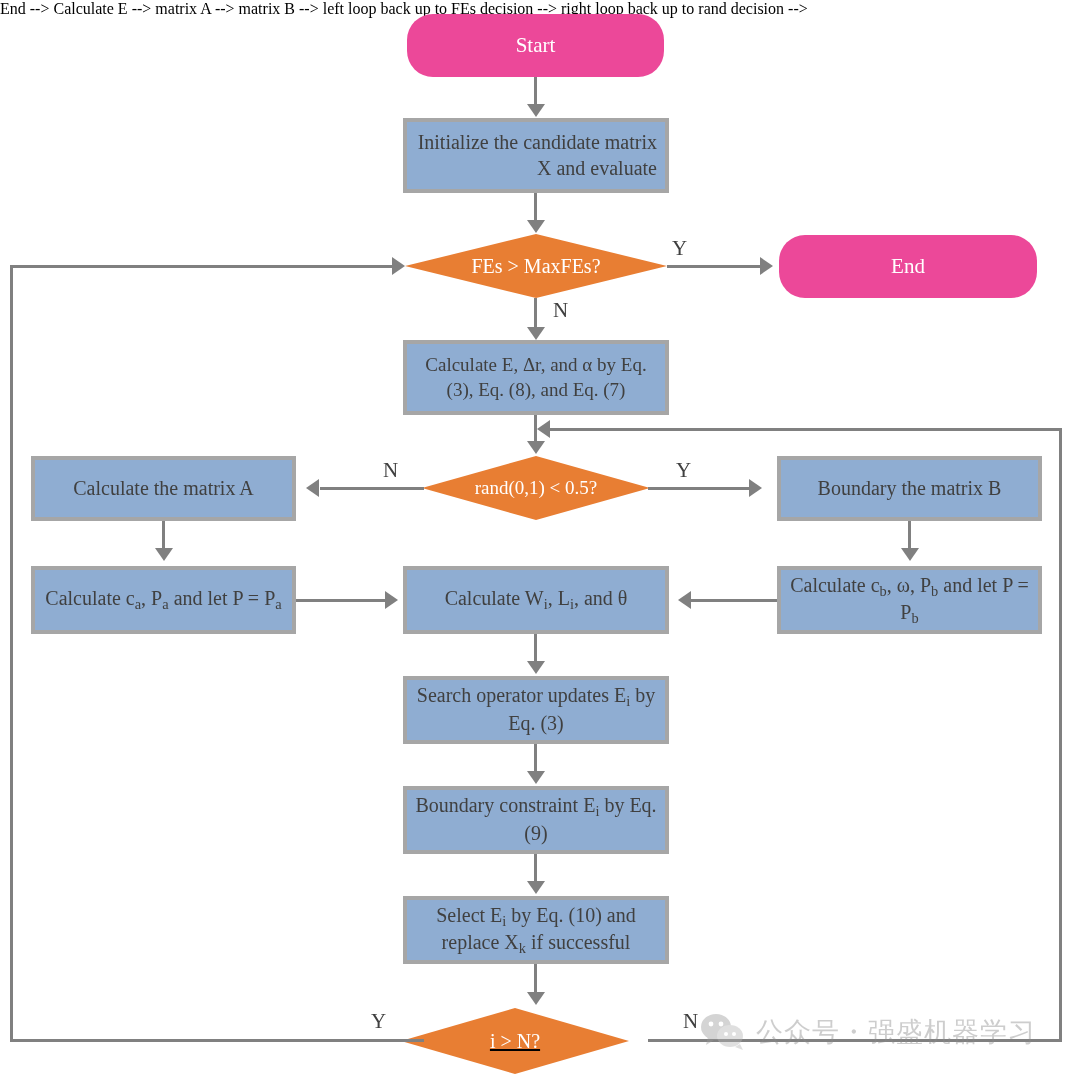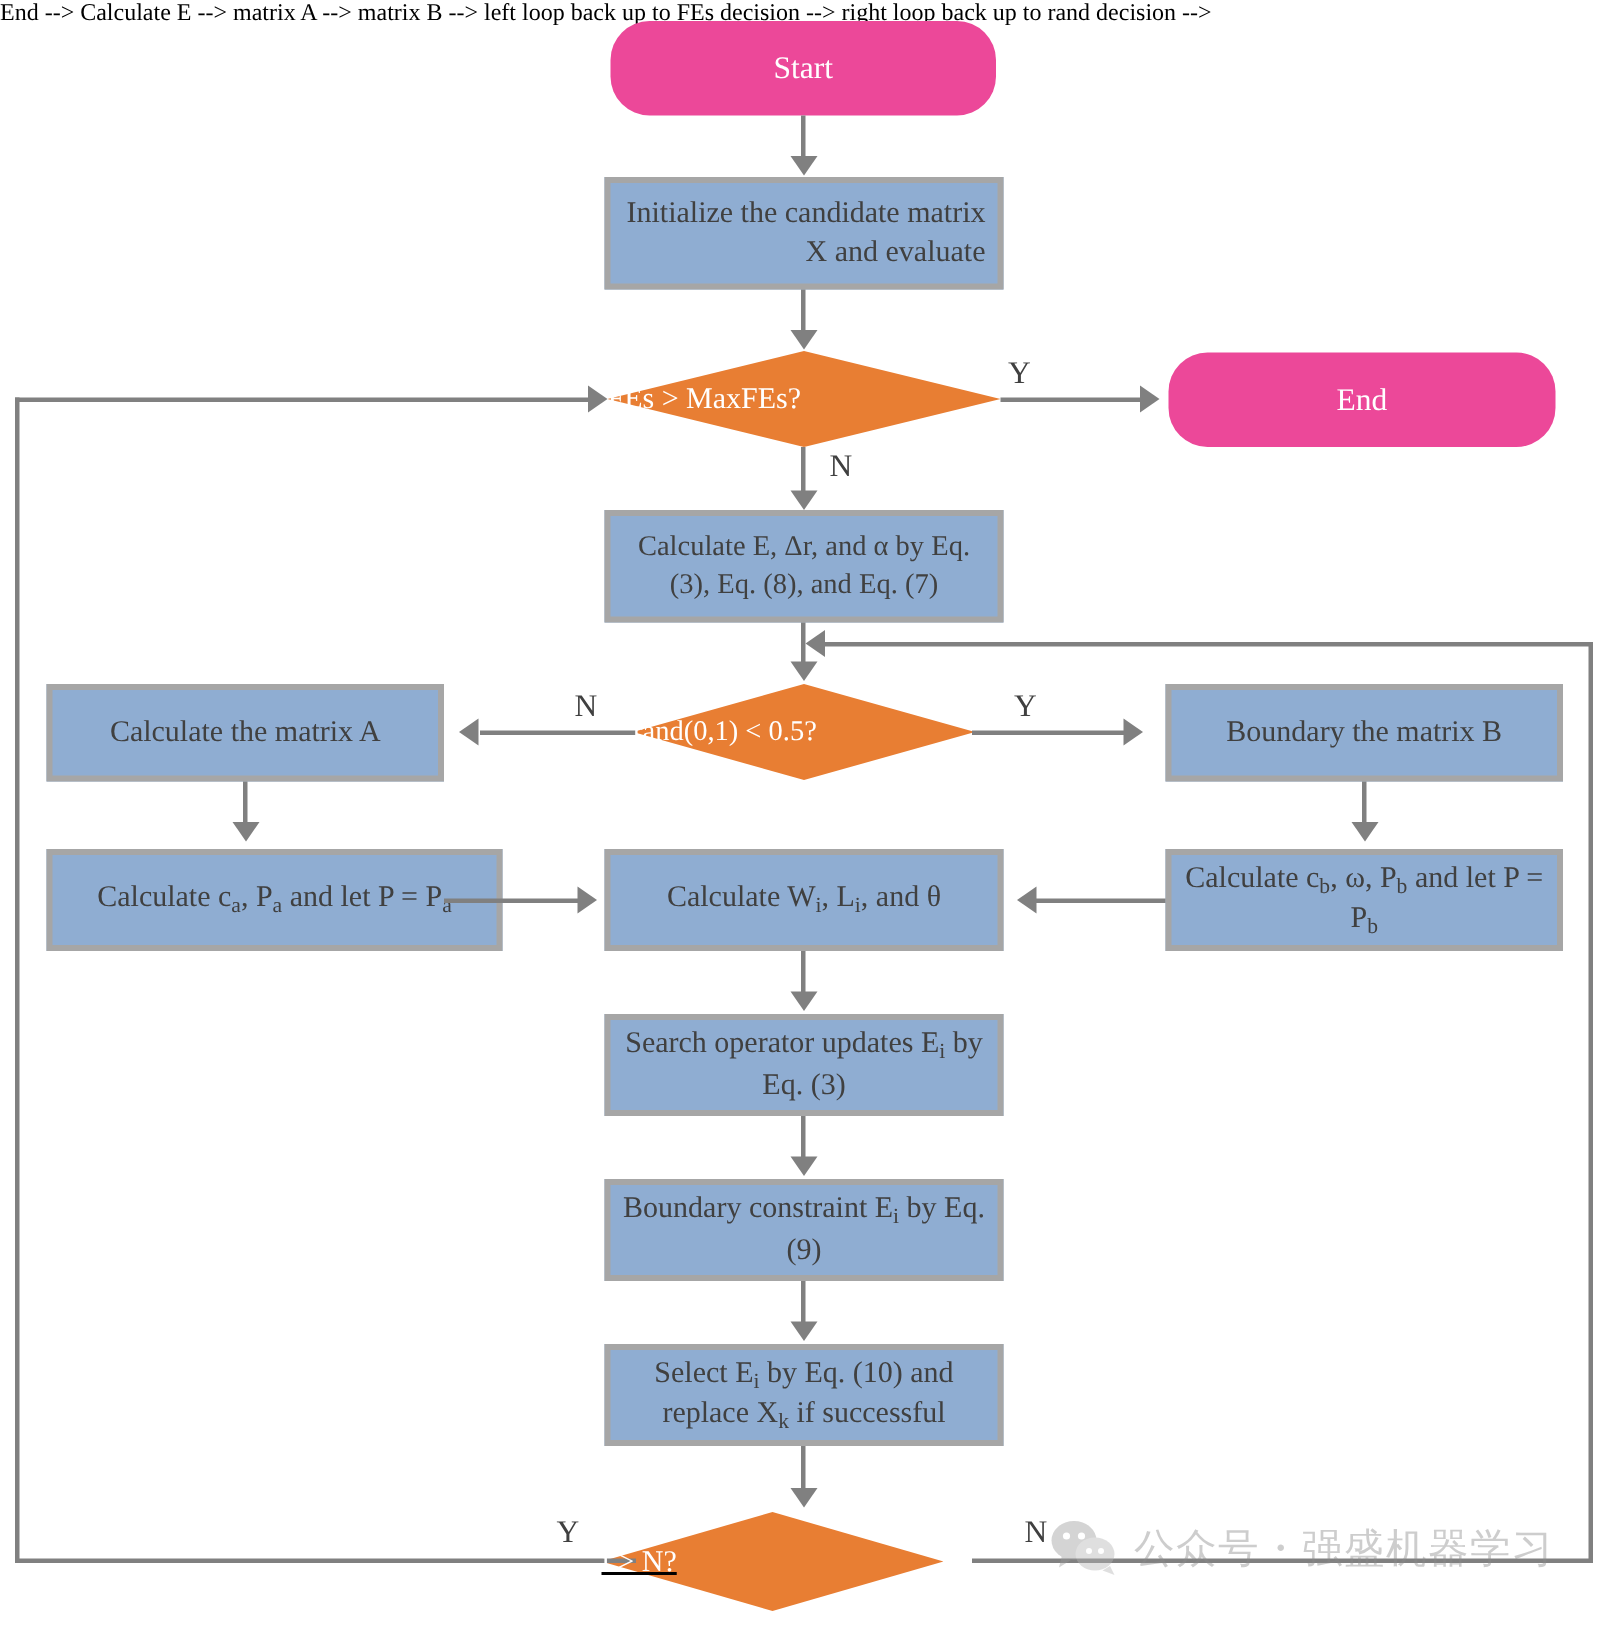--- a/index.html
+++ b/index.html
@@ -39,20 +39,21 @@
     border: 4px solid #a6a6a6;
     color: #404040;
     font-size: 20px;
     padding: 2px 8px;
   }
 
   .decision-wrap {
     position: absolute;
     display: flex;
     align-items: center;
+    justify-content: center;
   }
   .decision-shape {
     position: absolute;
     left: 0; top: 0;
     width: 100%; height: 100%;
     background: #e87e33;
     clip-path: polygon(50% 0%, 100% 50%, 50% 100%, 0% 50%);
   }
   .decision-label {
     position: relative;
@@ -158,21 +159,21 @@
   </div>
 
   <div class="node process" style="left:31px; top:456px; width:265px; height:65px;">
     <span>Calculate the matrix A</span>
   </div>
 
   <div class="node process" style="left:777px; top:456px; width:265px; height:65px;">
     <span>Boundary the matrix B</span>
   </div>
 
-  <div class="node process" style="left:31px; top:566px; width:304px; height:68px;">
+  <div class="node process" style="left:31px; top:566px; width:265px; height:68px;">
     <span><span>Calculate c</span><sub>a</sub><span>, P</span><sub>a</sub><span> and let P = P</span><sub>a</sub></span>
   </div>
 
   <div class="node process" style="left:777px; top:566px; width:265px; height:68px;">
     <span><span>Calculate c</span><sub>b</sub><span>, ω, P</span><sub>b</sub><span> and let P = P</span><sub>b</sub></span>
   </div>
 
   <div class="node process" style="left:403px; top:566px; width:266px; height:68px;">
     <span><span>Calculate W</span><sub>i</sub><span>, L</span><sub>i</sub><span>, and θ</span></span>
   </div>

